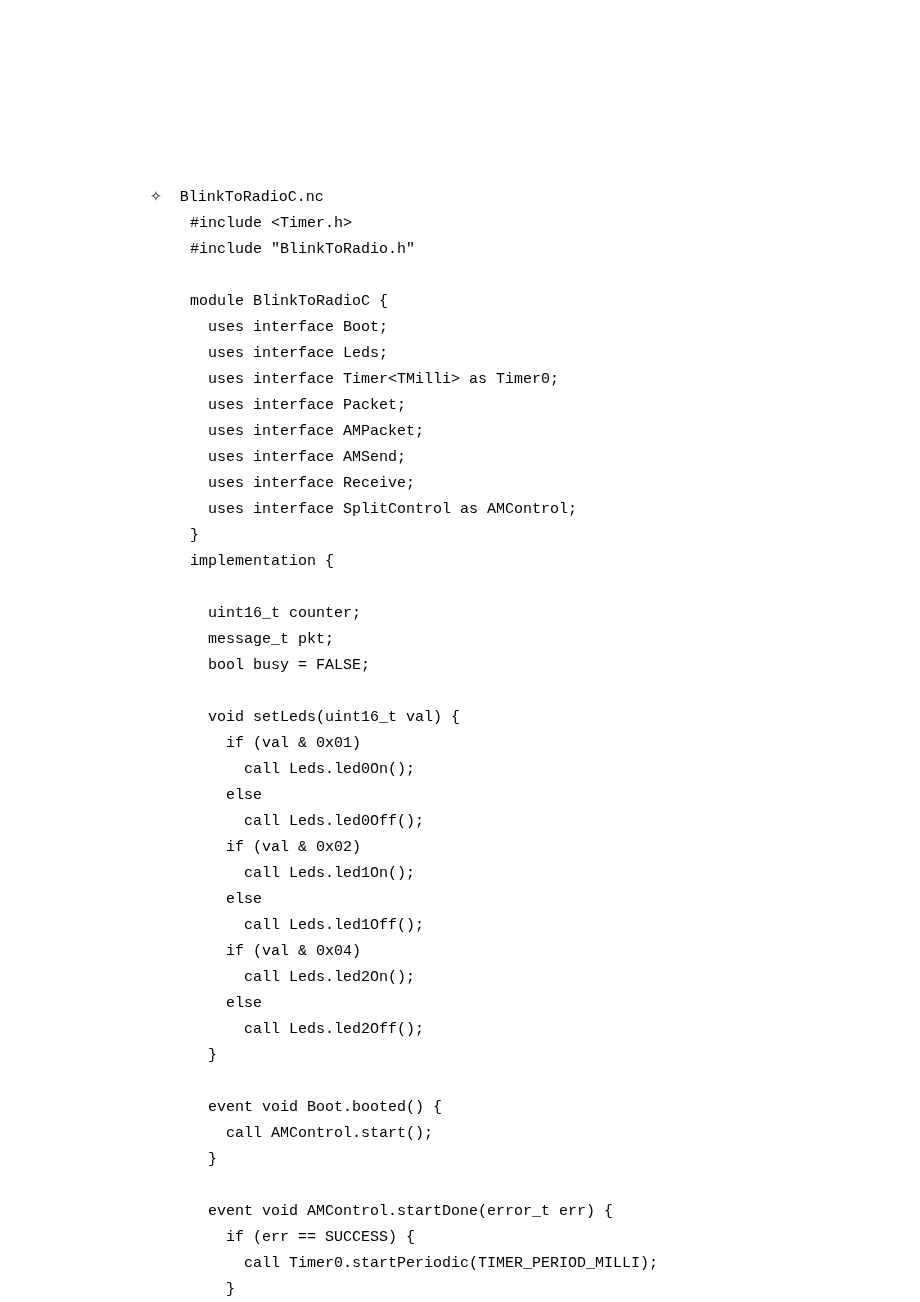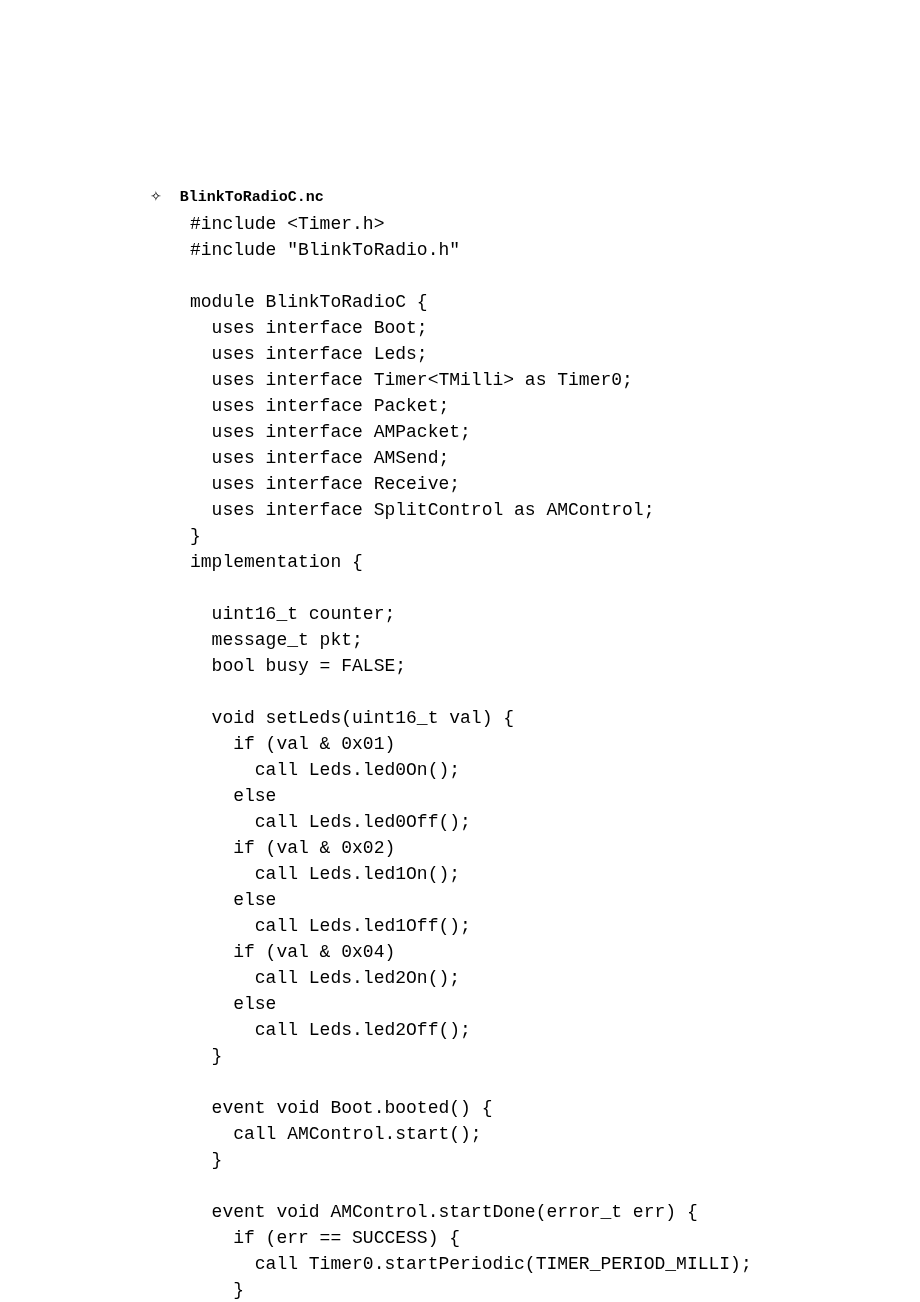--- a/index.html
+++ b/index.html
@@ -19,27 +19,27 @@
     font-size: 15px;
     line-height: 26px;
     color: #000;
   }
   .diamond {
     font-family: "Segoe UI Symbol", "Arial Unicode MS", sans-serif;
     margin-right: 18px;
     font-size: 14px;
   }
   .heading {
-    font-weight: bold;
+    font-weight: normal;
     font-family: "SimSun", "Courier New", monospace;
     margin-top: 40px;
   }
   .code-block {
     font-family: "SimSun", "NSimSun", "Courier New", monospace;
-    font-size: 18px;
+    font-size: 15px;
     line-height: 26px;
     color: #000;
     white-space: pre;
     margin-left: 40px;
   }
 </style>
 </head>
 <body>
 
 <div class="page">

